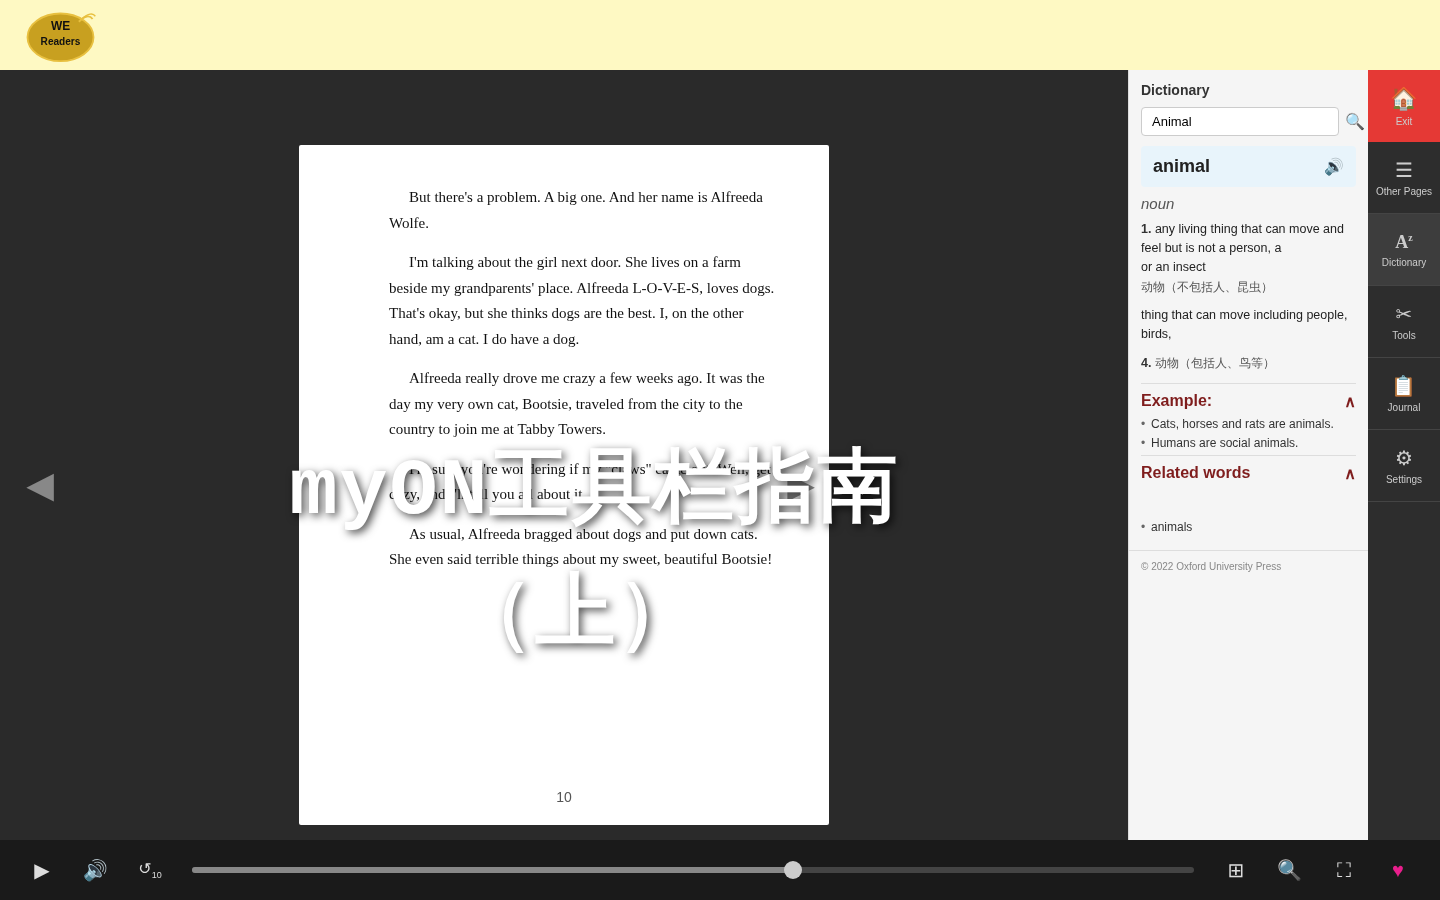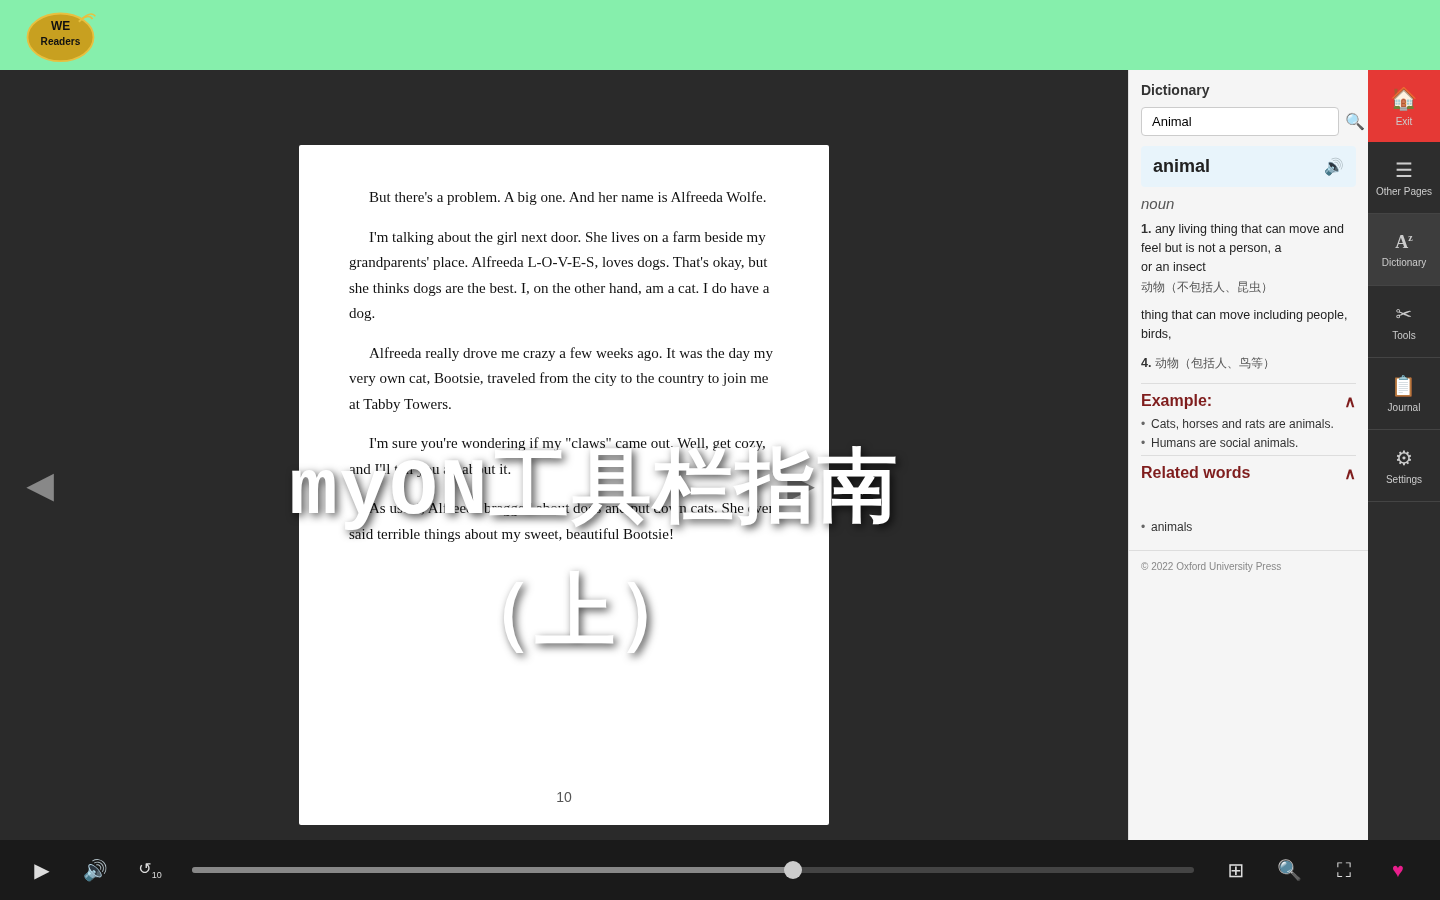--- a/index.html
+++ b/index.html
@@ -2,21 +2,21 @@
 <html><head>
   <meta charset="utf-8">
   <style>
     * { margin: 0; padding: 0; box-sizing: border-box; }
     body { width: 1440px; height: 900px; overflow: hidden; background: #1a1a1a; font-family: Arial, sans-serif; }
 
     
     #header {
       width: 100%;
       height: 70px;
-      background: #86efac;
+      background: #fef9c3;
       display: flex;
       align-items: center;
       padding: 0 20px;
     }
     #logo {
       width: 80px;
       height: 60px;
       display: flex;
       align-items: center;
       justify-content: center;
@@ -67,21 +67,21 @@
       padding: 40px 50px;
       position: relative;
       overflow: hidden;
     }
     .book-text {
       font-size: 15px;
       line-height: 1.7;
       color: #111;
       font-family: Georgia, serif;
     }
-    .book-text p { margin-bottom: 14px; text-indent: 20px; }
+    .book-text p { margin-bottom: 14px; text-indent: 20px; margin-left: 40px; }
     .page-number {
       position: absolute;
       bottom: 20px;
       left: 50%;
       transform: translateX(-50%);
       font-size: 14px;
       color: #555;
     }
 
     

